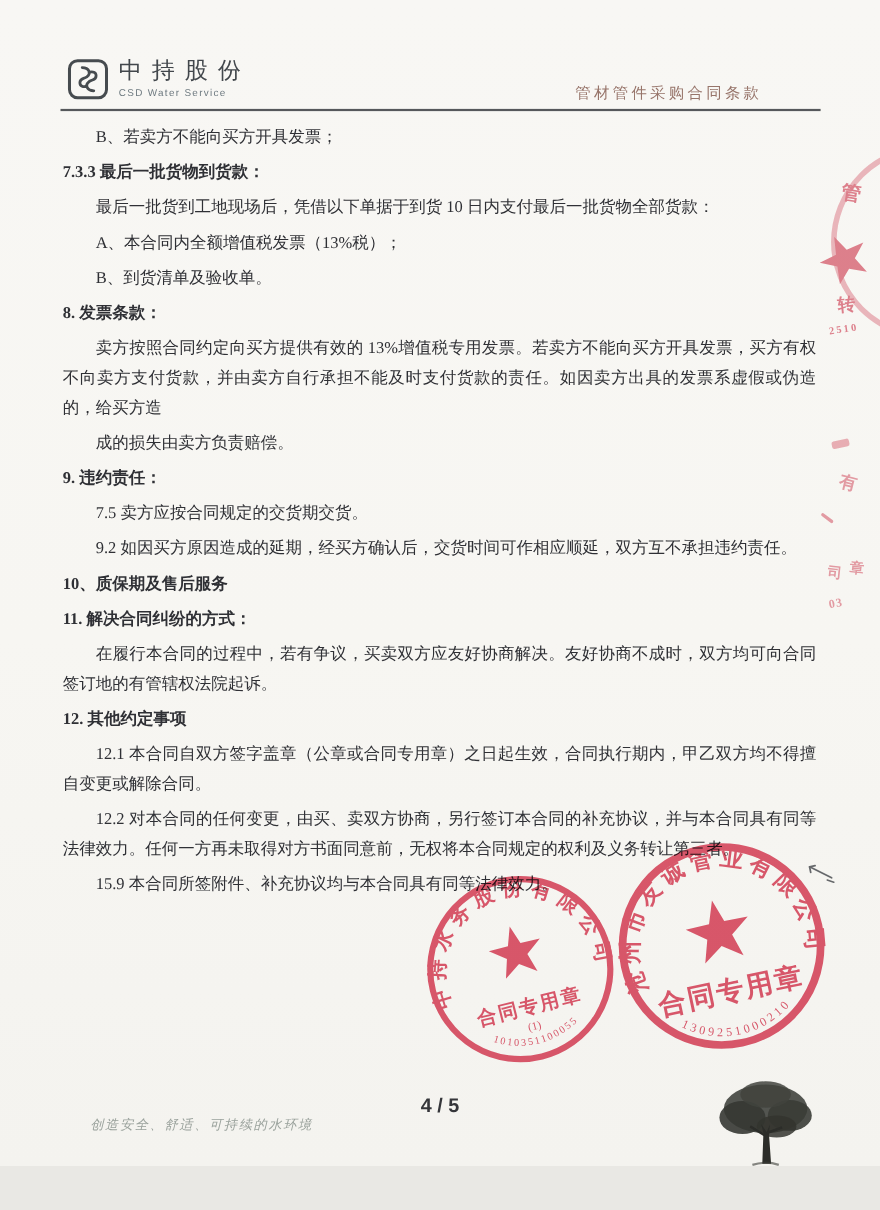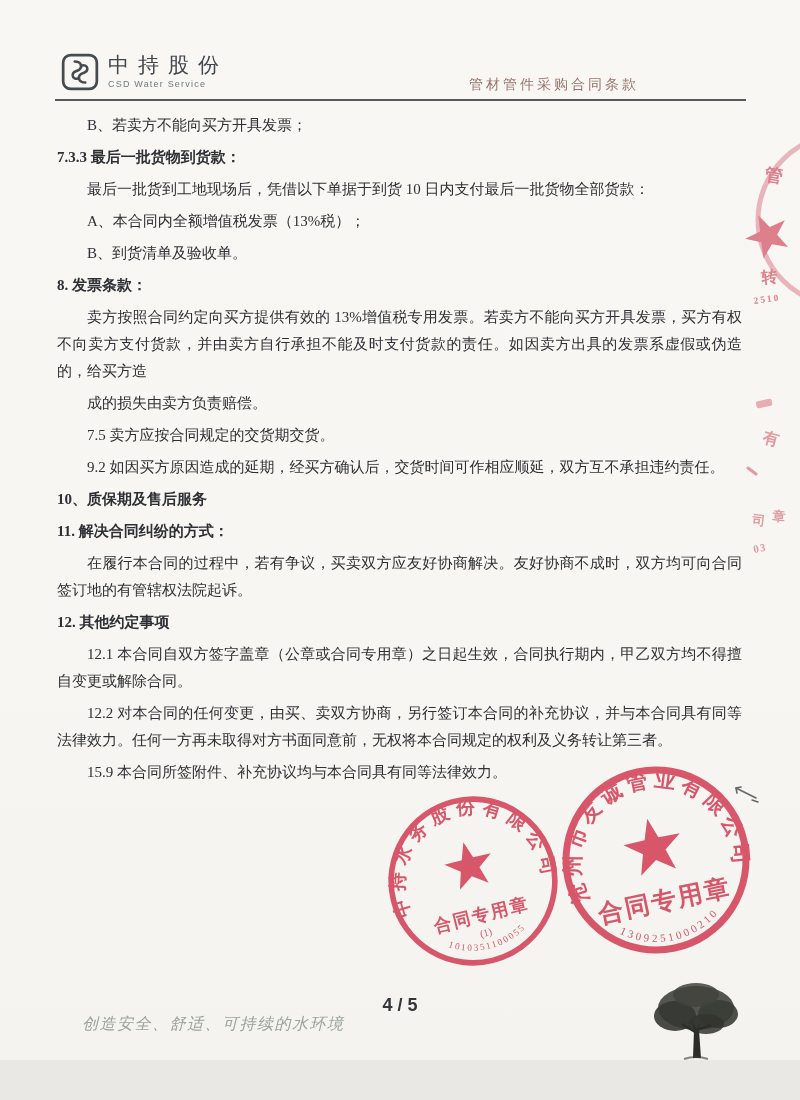--- a/index.html
+++ b/index.html
@@ -18,21 +18,21 @@
   .logo-textwrap{display:flex;flex-direction:column;}
   .logo-name{
     font-family:"Liberation Sans","DejaVu Sans",sans-serif;
     font-size:21px;letter-spacing:9px;color:#42474c;font-weight:500;line-height:26px;
   }
   .logo-sub{
     font-family:"Liberation Sans","DejaVu Sans",sans-serif;
     font-size:9px;letter-spacing:1.2px;color:#6e7a80;margin-top:1px;
   }
   .doc-title{
-    position:absolute;left:469px;top:76px;width:220px;
+    position:absolute;left:498px;top:76px;width:220px;text-align:center;
     font-size:14px;letter-spacing:3px;color:#8d675c;opacity:.9;
   }
   .header-rule{position:absolute;left:55px;right:54px;top:99px;height:2px;background:#3f4246;opacity:.88;}
   
   .contract-body{
     position:absolute;left:57px;right:58px;top:112px;
     font-size:15px;line-height:27px;text-align:justify;
   }
   .contract-body p{margin:0 0 5px 0;}
   .contract-body p.indent{text-indent:2em;}
@@ -46,21 +46,21 @@
   .stamp-edge text{fill:#dd6577;font-family:"Liberation Serif","DejaVu Serif",serif;font-weight:bold;}
   .stamp-edge .shape{fill:#dd6577;}
   
   .page-indicator{
     position:absolute;left:340px;top:995px;width:120px;text-align:center;
     font-family:"Liberation Sans","DejaVu Sans",sans-serif;
     font-size:18px;font-weight:bold;color:#35363a;
   }
   .slogan{
     position:absolute;left:82px;top:1014px;
-    font-style:italic;font-size:16px;letter-spacing:1.5px;color:#9aa29c;
+    font-style:italic;font-size:12px;letter-spacing:1.5px;color:#9aa29c;
   }
   .tree{position:absolute;left:648px;top:980px;opacity:.92;}
   .pen-mark{position:absolute;left:728px;top:780px;opacity:.8;}
 </style>
 </head>
 <body>
 
 <div class="page">
 
   <div class="header-logo">
@@ -80,20 +80,21 @@
   <div class="contract-body">
 
   <p class="indent">B、若卖方不能向买方开具发票；</p>
       <p class="heading">7.3.3 最后一批货物到货款：</p>
       <p class="indent">最后一批货到工地现场后，凭借以下单据于到货 10 日内支付最后一批货物全部货款：</p>
       <p class="indent">A、本合同内全额增值税发票（13%税）；</p>
       <p class="indent">B、到货清单及验收单。</p>
       <p class="heading">8. 发票条款：</p>
       <p class="indent">卖方按照合同约定向买方提供有效的 13%增值税专用发票。若卖方不能向买方开具发票，买方有权不向卖方支付货款，并由卖方自行承担不能及时支付货款的责任。如因卖方出具的发票系虚假或伪造的，给买方造</p>
       <p class="indent">成的损失由卖方负责赔偿。</p>
+      <p class="heading">9. 违约责任：</p>
       <p class="indent">7.5 卖方应按合同规定的交货期交货。</p>
       <p class="indent">9.2 如因买方原因造成的延期，经买方确认后，交货时间可作相应顺延，双方互不承担违约责任。</p>
       <p class="heading">10、质保期及售后服务</p>
       <p class="heading">11. 解决合同纠纷的方式：</p>
       <p class="indent">在履行本合同的过程中，若有争议，买卖双方应友好协商解决。友好协商不成时，双方均可向合同签订地的有管辖权法院起诉。</p>
       <p class="heading">12. 其他约定事项</p>
       <p class="indent">12.1 本合同自双方签字盖章（公章或合同专用章）之日起生效，合同执行期内，甲乙双方均不得擅自变更或解除合同。</p>
       <p class="indent">12.2 对本合同的任何变更，由买、卖双方协商，另行签订本合同的补充协议，并与本合同具有同等法律效力。任何一方再未取得对方书面同意前，无权将本合同规定的权利及义务转让第三者。</p>
       <p class="indent">15.9 本合同所签附件、补充协议均与本合同具有同等法律效力。</p>
     </div>

